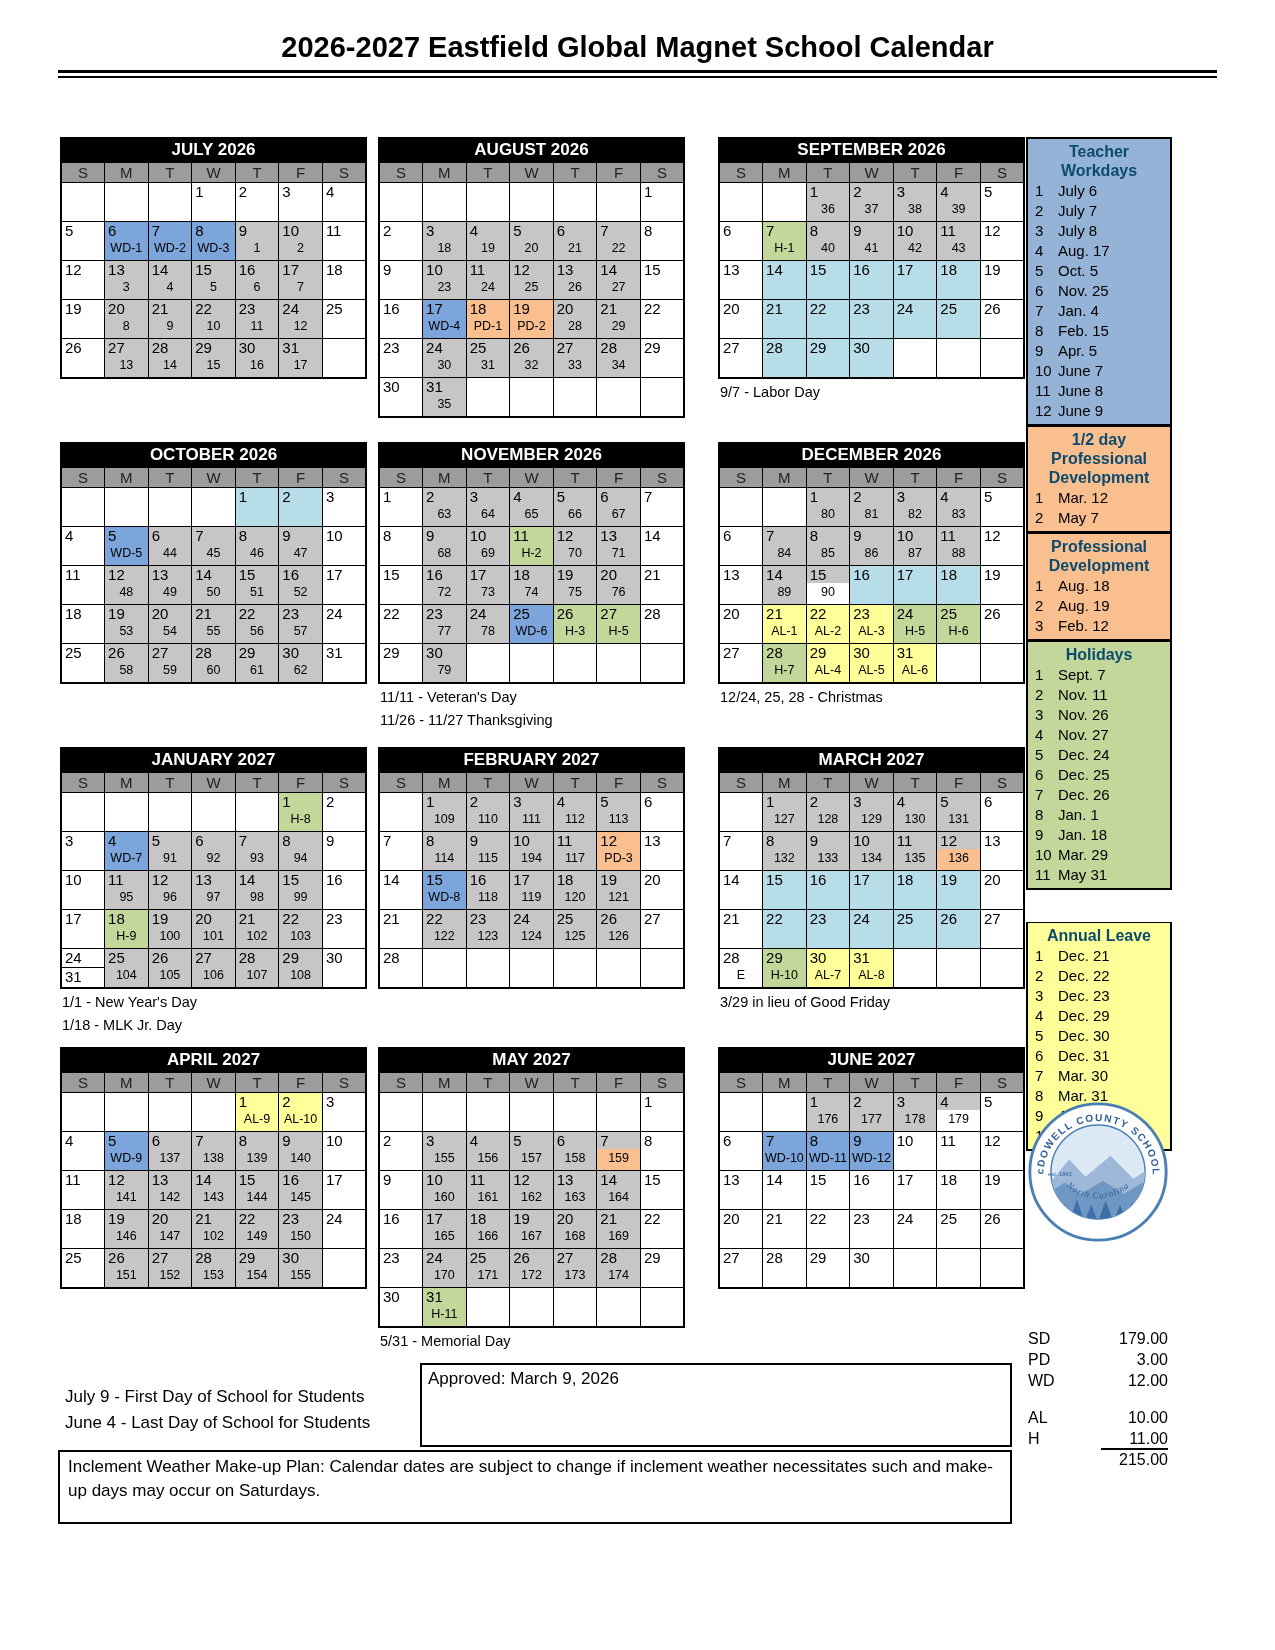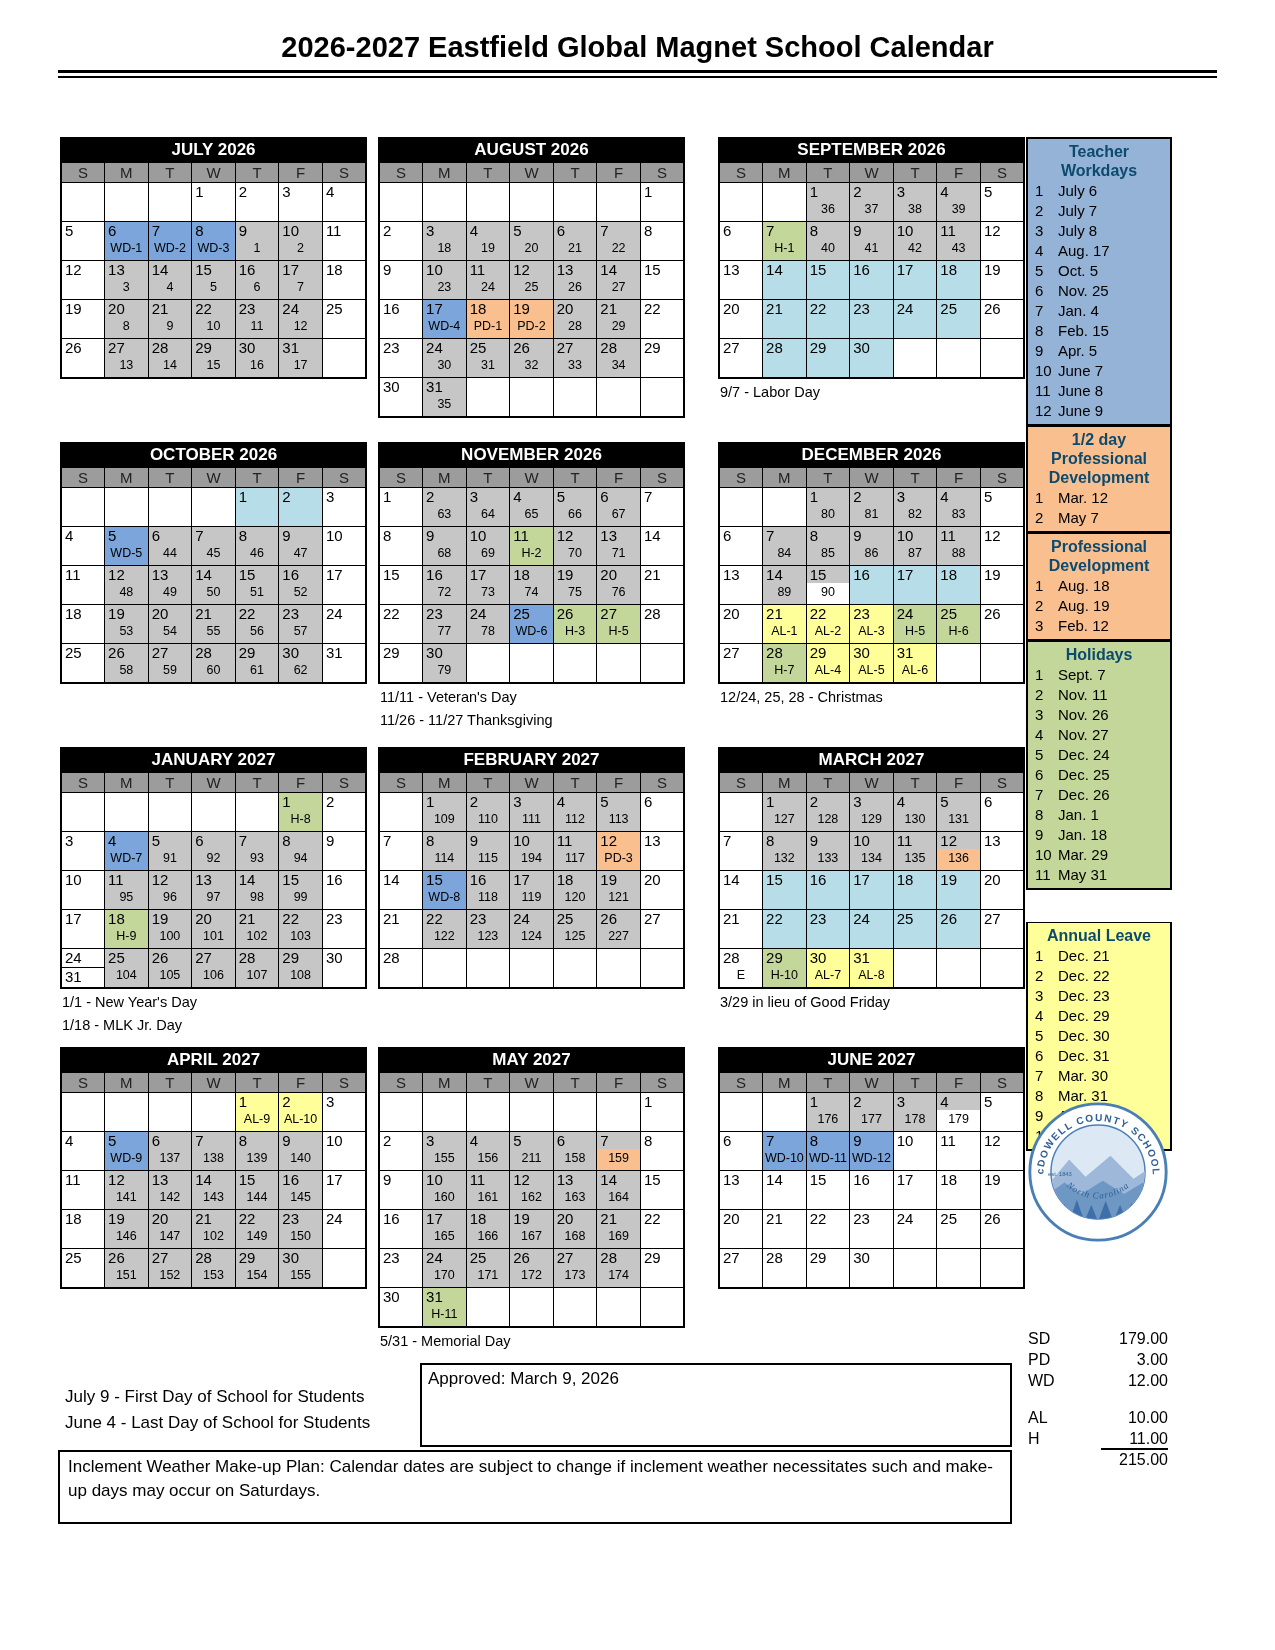--- a/index.html
+++ b/index.html
@@ -1258,21 +1258,21 @@
               <td class="cell" style="background:#C6C6C6">
                 <div class="drow">24</div>
                 <div class="srow">124</div>
               </td>
               <td class="cell" style="background:#C6C6C6">
                 <div class="drow">25</div>
                 <div class="srow">125</div>
               </td>
               <td class="cell" style="background:#C6C6C6">
                 <div class="drow">26</div>
-                <div class="srow">227</div>
+                <div class="srow">126</div>
               </td>
               <td class="cell" style="background:#FFFFFF">
                 <div class="drow">27</div>
                 <div class="srow"></div>
               </td>
             </tr>
             <tr>
               <td class="cell" style="background:#FFFFFF">
                 <div class="drow">28</div>
                 <div class="srow"></div>
@@ -1626,21 +1626,21 @@
               <td class="cell" style="background:#C6C6C6">
                 <div class="drow">3</div>
                 <div class="srow">155</div>
               </td>
               <td class="cell" style="background:#C6C6C6">
                 <div class="drow">4</div>
                 <div class="srow">156</div>
               </td>
               <td class="cell" style="background:#C6C6C6">
                 <div class="drow">5</div>
-                <div class="srow">211</div>
+                <div class="srow">157</div>
               </td>
               <td class="cell" style="background:#C6C6C6">
                 <div class="drow">6</div>
                 <div class="srow">158</div>
               </td>
               <td class="cell" style="background:#C6C6C6">
                 <div class="drow">7</div>
                 <div class="srow" style="background:#FABF8F">159</div>
               </td>
               <td class="cell" style="background:#FFFFFF">

